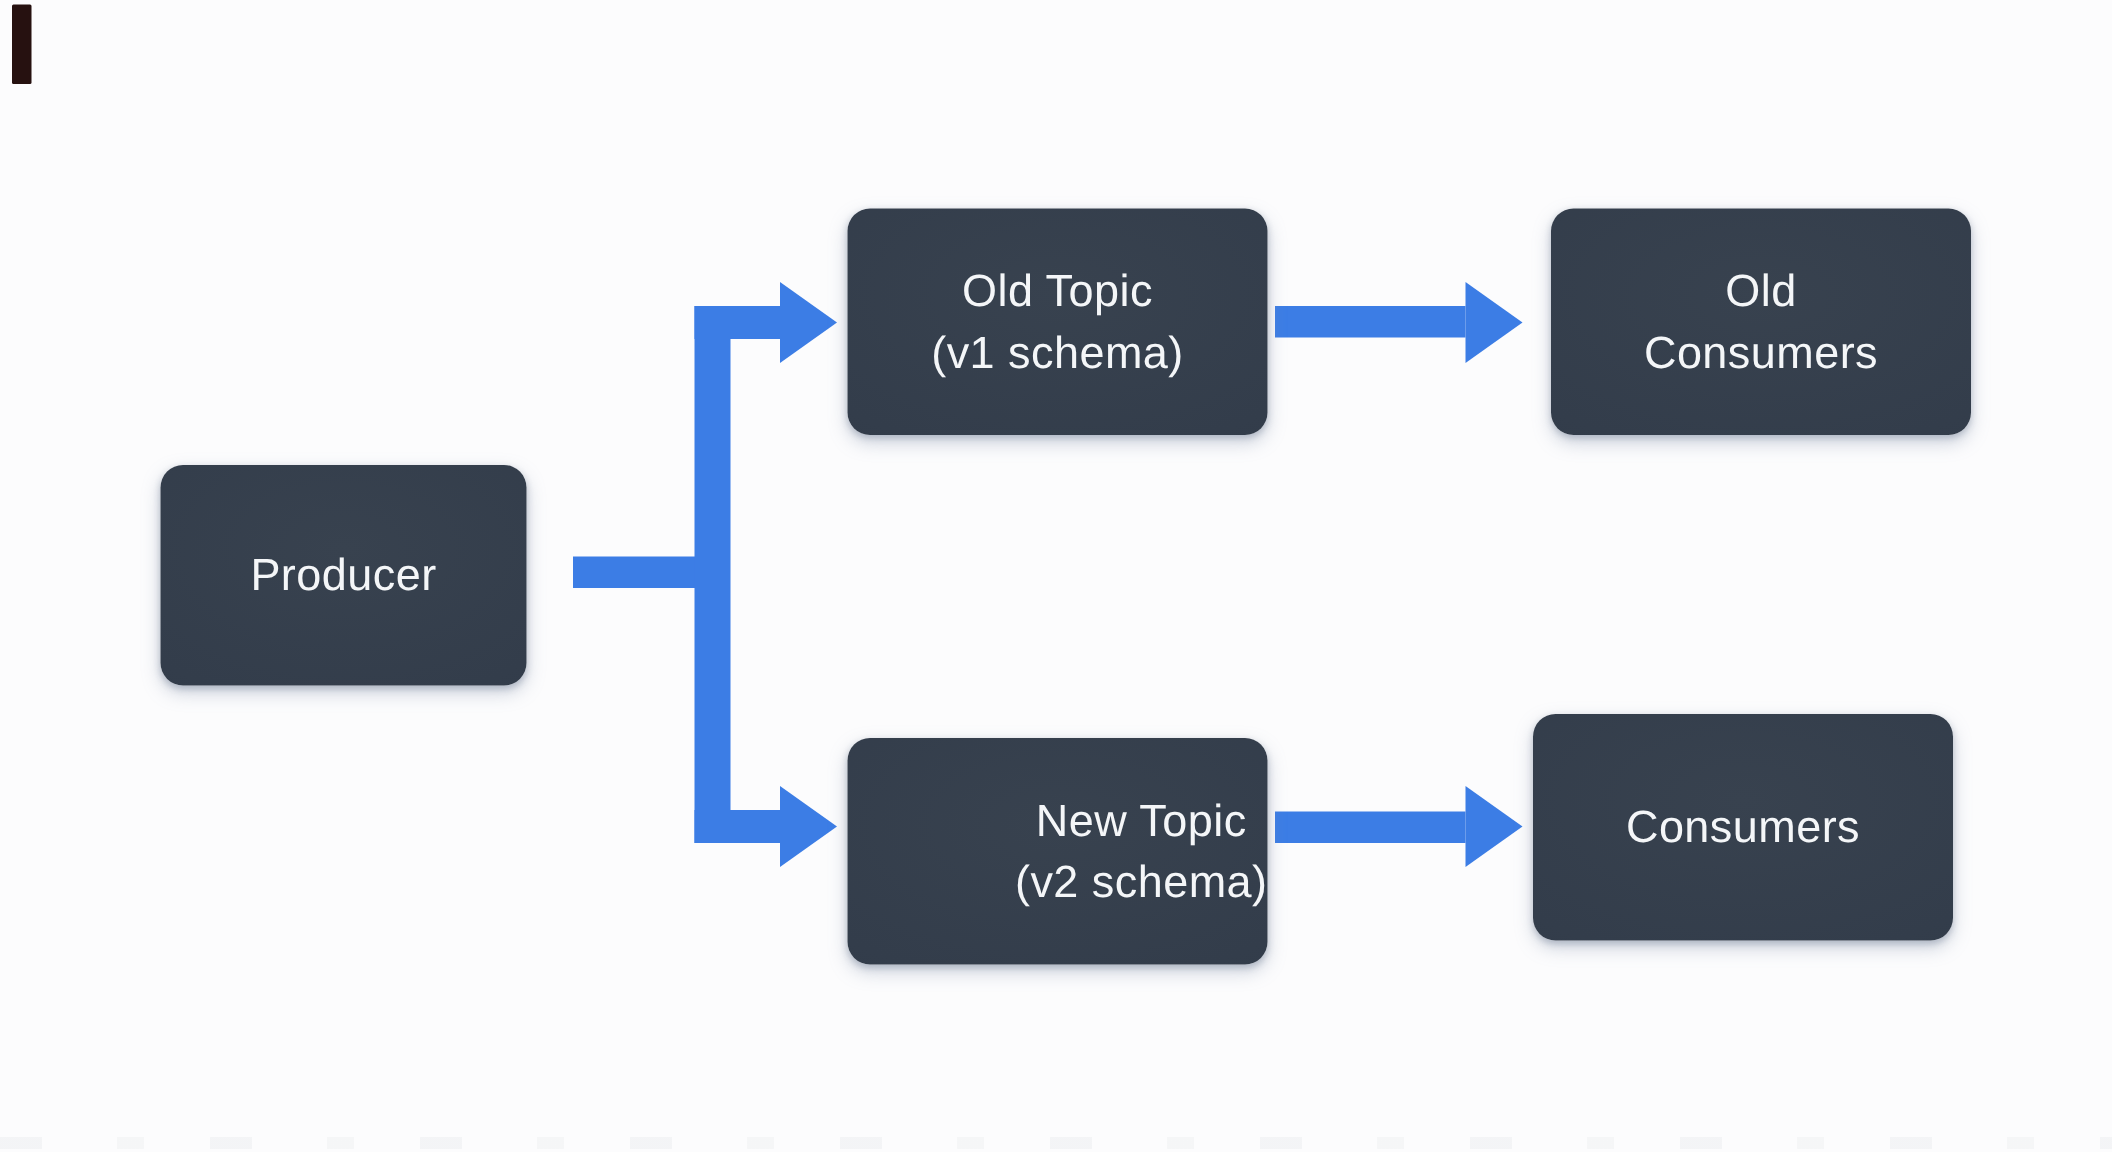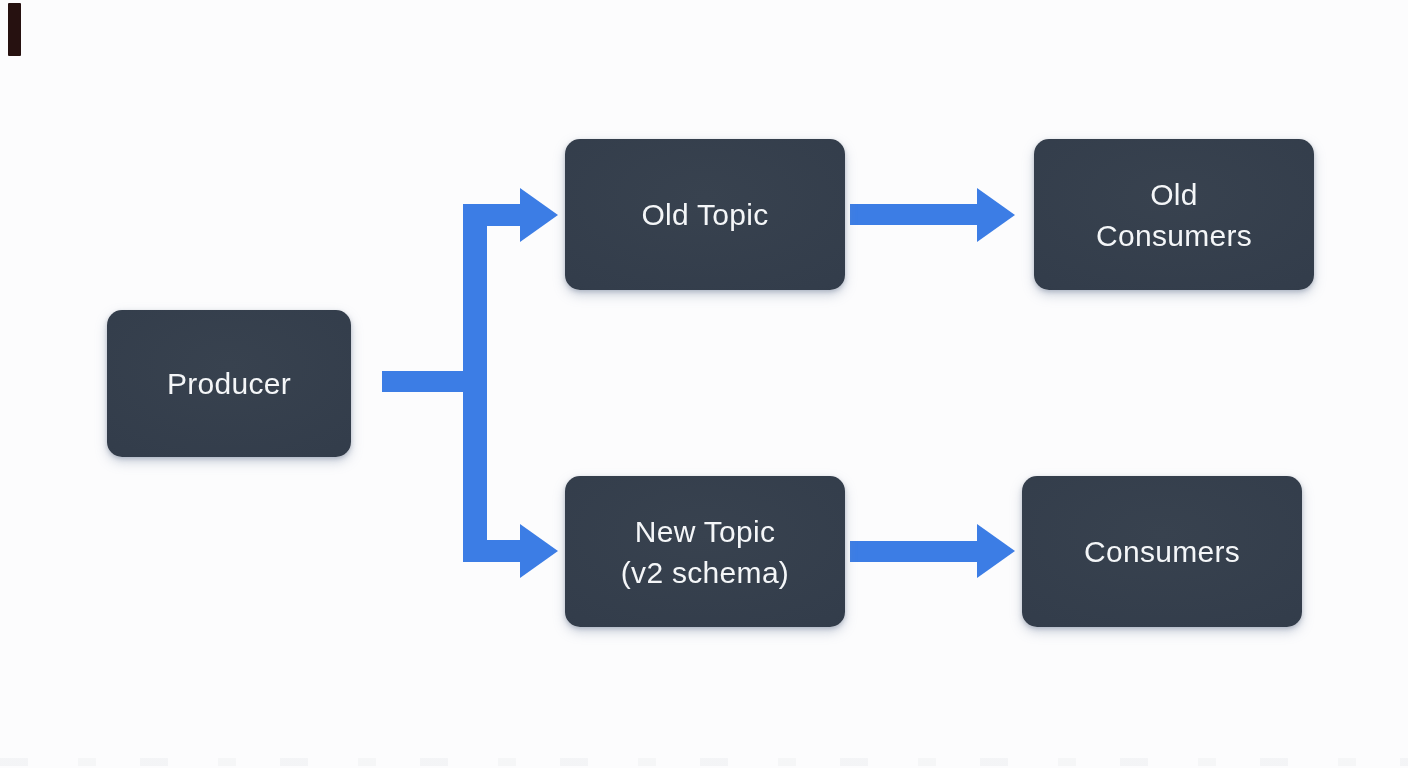--- a/index.html
+++ b/index.html
@@ -37,21 +37,21 @@
     color: var(--text);
     font-size: 30px;
     font-weight: 500;
     line-height: 41px;
     letter-spacing: 0.3px;
   }
   .node-label span { display: block; }
 
   .node-producer      { left: 107px;  top: 310px; width: 244px; height: 147px; }
   .node-old-topic     { left: 565px;  top: 139px; }
-  .node-new-topic     { left: 565px;  top: 476px; }
+  .node-new-topic     { left: 565px;  top: 492px; justify-content: flex-end; }
   .node-old-consumers { left: 1022px; top: 139px; margin-left: 12px; }
   .node-new-consumers { left: 1022px; top: 476px; }
 
   
   .seg {
     position: absolute;
     background: var(--blue);
   }
   .seg-producer-stub   { left: 382px; top: 371px; width: 82px;  height: 21px; }
   .seg-trunk-vertical  { left: 463px; top: 204px; width: 24px;  height: 358px; }
@@ -119,20 +119,21 @@
 
   <div class="node node-producer">
     <div class="node-label">
       <span>Producer</span>
     </div>
   </div>
 
   <div class="node node-old-topic">
     <div class="node-label">
       <span>Old Topic</span>
+      <span>(v1 schema)</span>
     </div>
   </div>
 
   <div class="node node-new-topic">
     <div class="node-label">
       <span>New Topic</span>
       <span>(v2 schema)</span>
     </div>
   </div>
 

